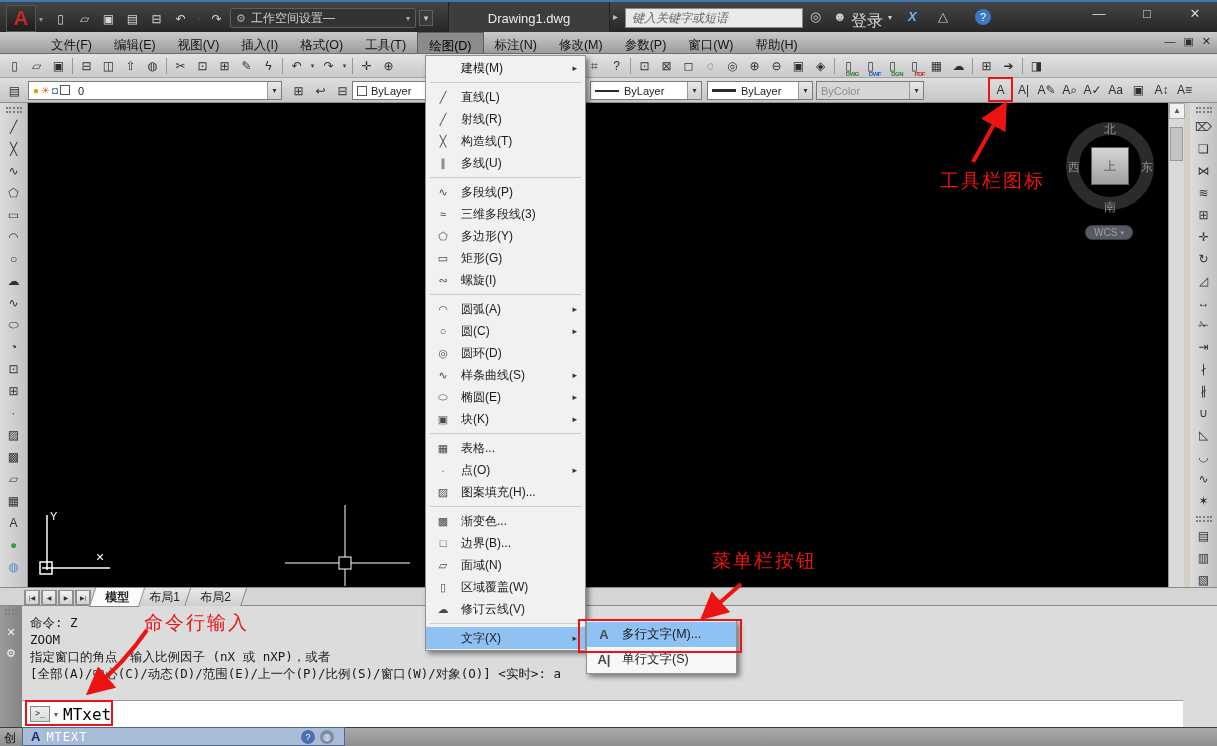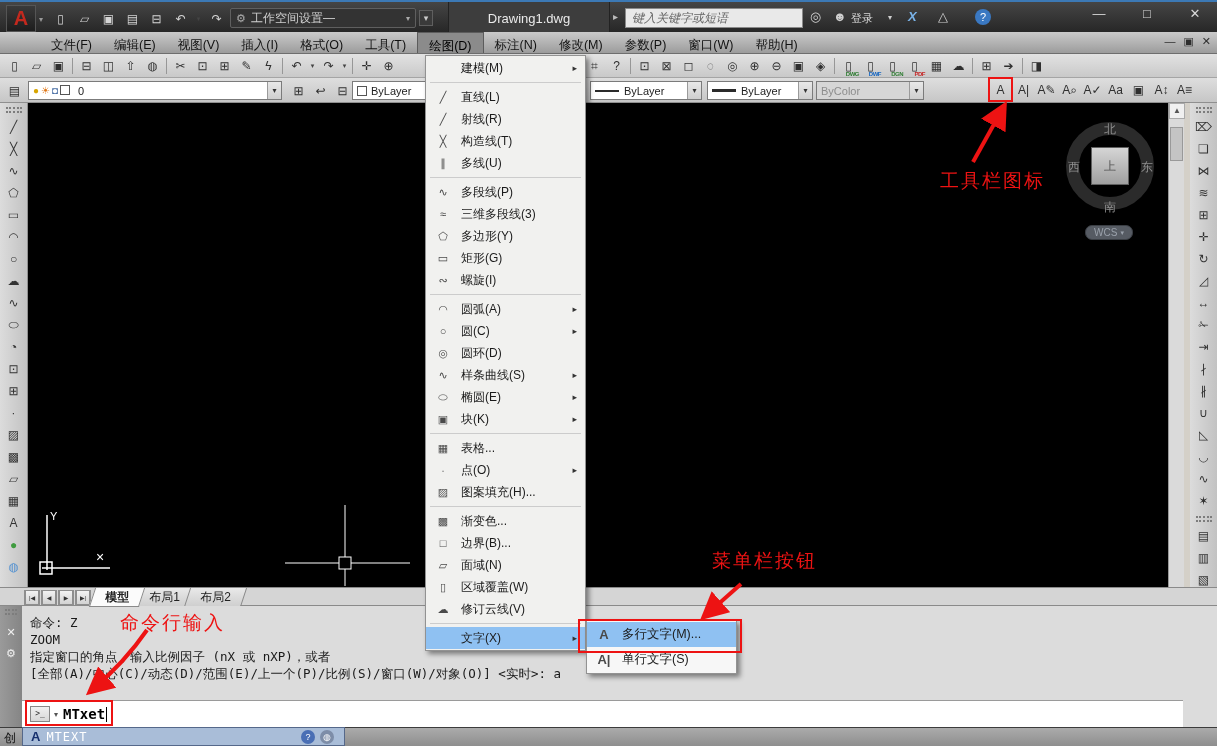--- a/index.html
+++ b/index.html
@@ -19,21 +19,21 @@
     border-radius:2px; display:flex; align-items:center; padding:0 5px; color:#cfcfcf; font-size:12px; gap:5px; }
   .ws-combo .gear { font-size:11px; color:#aaa; }
   .ws-combo .dda { margin-left:auto; font-size:8px; color:#aaa; }
   .qat-overflow { position:absolute; left:419px; top:8px; color:#ccc; font-size:9px; background:#3a3a3a; border:1px solid #5f5f5f; width:14px; height:16px; text-align:center; line-height:14px;}
   .doc-tab { position:absolute; left:448px; top:0; width:162px; height:32px; background:#3d3d3d; border-left:1px solid #222; border-right:1px solid #222;
     color:#eaeaea; font-size:13px; display:flex; align-items:center; justify-content:center; }
   .doc-tab-arrow { position:absolute; left:613px; top:9px; color:#bbb; font-size:10px; }
   .search-box { position:absolute; left:625px; top:6px; width:178px; height:20px; background:#e9e9e9; border:1px solid #8a8a8a; font-size:12px; padding:0 6px; color:#444; }
   .search-box::placeholder { color:#666; font-style:italic; }
   .tb-glyph { position:absolute; top:7px; color:#cfcfcf; font-size:13px; }
-  .signin { position:absolute; left:851px; top:9px; color:#d8d8d8; font-size:11px; }
+  .signin { position:absolute; left:851px; top:9px; color:#d8d8d8; font-size:16px; }
   .x-logo { color:#7ab3e8 !important; font-weight:bold; font-style:italic; }
   .help-circ { width:16px; height:16px; border-radius:50%; background:#3a78c2; color:#fff !important; font-size:11px; text-align:center; line-height:16px; position:absolute; top:7px; }
   .winbtns { position:absolute; right:8px; top:4px; display:flex; gap:20px; }
   .winbtn { color:#d8d8d8; font-size:13px; width:28px; text-align:center; }
 
   
   .menubar { position:absolute; left:0; top:32px; width:1217px; height:22px;
     background:linear-gradient(#cacaca,#9c9c9c); border-bottom:1px solid #6e6e6e; display:flex; padding-left:40px; }
   .mbi { padding:3px 11px; line-height:21px; font-size:12.5px; color:#121212; }
   .mbi.active { background:#8b8b8b; border:1px solid #5c5c5c; border-bottom:none; color:#000; }
@@ -98,21 +98,21 @@
 
   
   .cmdwin { position:absolute; left:0; top:606px; width:1217px; height:121px; background:#dcdcdc; }
   .cmdstrip { position:absolute; left:0; top:0; width:22px; height:121px; background:linear-gradient(90deg,#9a9a9a,#858585); display:flex; flex-direction:column; align-items:center; }
   .cmdstrip .vgrip { width:12px; margin-top:3px; }
   .cmdstrip span { color:#f0f0f0; font-size:11px; margin-top:8px; }
   .cmdtext { position:absolute; left:30px; top:8px; font-family:"DejaVu Sans Mono",monospace; font-size:12.5px; color:#1a1a1a; line-height:17px; }
   .cmdinput { position:absolute; left:22px; top:94px; width:1161px; height:27px; background:#fff; border-top:1px solid #9a9a9a; display:flex; align-items:center; }
   .prompt-btn { margin-left:8px; width:20px; height:16px; background:linear-gradient(#f0f0f0,#d8d8d8); border:1px solid #888; font-size:8px; color:#333; text-align:center; line-height:14px; font-family:"DejaVu Sans Mono",monospace; }
   .prompt-dd { font-size:8px; color:#555; margin:0 5px 0 4px; }
-  .cmdval { font-family:"DejaVu Sans Mono",monospace; font-size:14px; color:#000;font-weight:bold; }
+  .cmdval { font-family:"DejaVu Sans Mono",monospace; font-size:16px; color:#000; }
   .caret { display:inline-block; width:1px; height:15px; background:#000; vertical-align:middle; margin-left:1px; }
 
   
   .statusbar { position:absolute; left:0; top:727px; width:1217px; height:19px; background:linear-gradient(#ababab,#8e8e8e); border-top:1px solid #3c3c3c; }
   .status-left { position:absolute; left:4px; top:2px; font-size:12px; color:#111; }
   .autocomplete { position:absolute; left:22px; top:727px; width:323px; height:19px; background:#a9bdd8; border:1px solid #55688a; display:flex; align-items:center; z-index:30; }
   .autocomplete .aico { color:#16306e; font-weight:bold; font-size:13px; margin:0 6px 0 8px; }
   .autocomplete .alabel { color:#fff; font-size:12px; font-family:"DejaVu Sans Mono",monospace; letter-spacing:1px; }
   .autocomplete .aright { margin-left:auto; display:flex; gap:5px; margin-right:10px; }
   .autocomplete .acirc { width:14px; height:14px; border-radius:50%; background:#4a6fb5; color:#fff; font-size:9px; text-align:center; line-height:14px; }
@@ -844,15 +844,15 @@
         <polygon points="0 0, 7 3.5, 0 7" fill="#ed1313"></polygon>
       </marker>
     </defs>
     <line x1="973" y1="162" x2="1003" y2="108" stroke="#ed1313" stroke-width="4" marker-end="url(#ah)"></line>
     <line x1="741" y1="584" x2="706" y2="615" stroke="#ed1313" stroke-width="4" marker-end="url(#ah)"></line>
     <path d="M 147 630 Q 125 662 92 690" fill="none" stroke="#ed1313" stroke-width="4" marker-end="url(#ah)"></path>
   </svg>
 
   <div class="ann" style="left:940px;top:168px">工具栏图标</div>
   <div class="ann" style="left:712px;top:548px">菜单栏按钮</div>
-  <div class="ann" style="left:120px;top:610px">命令行输入</div>
+  <div class="ann" style="left:144px;top:610px">命令行输入</div>
 
 </div>
 
 </body></html>

